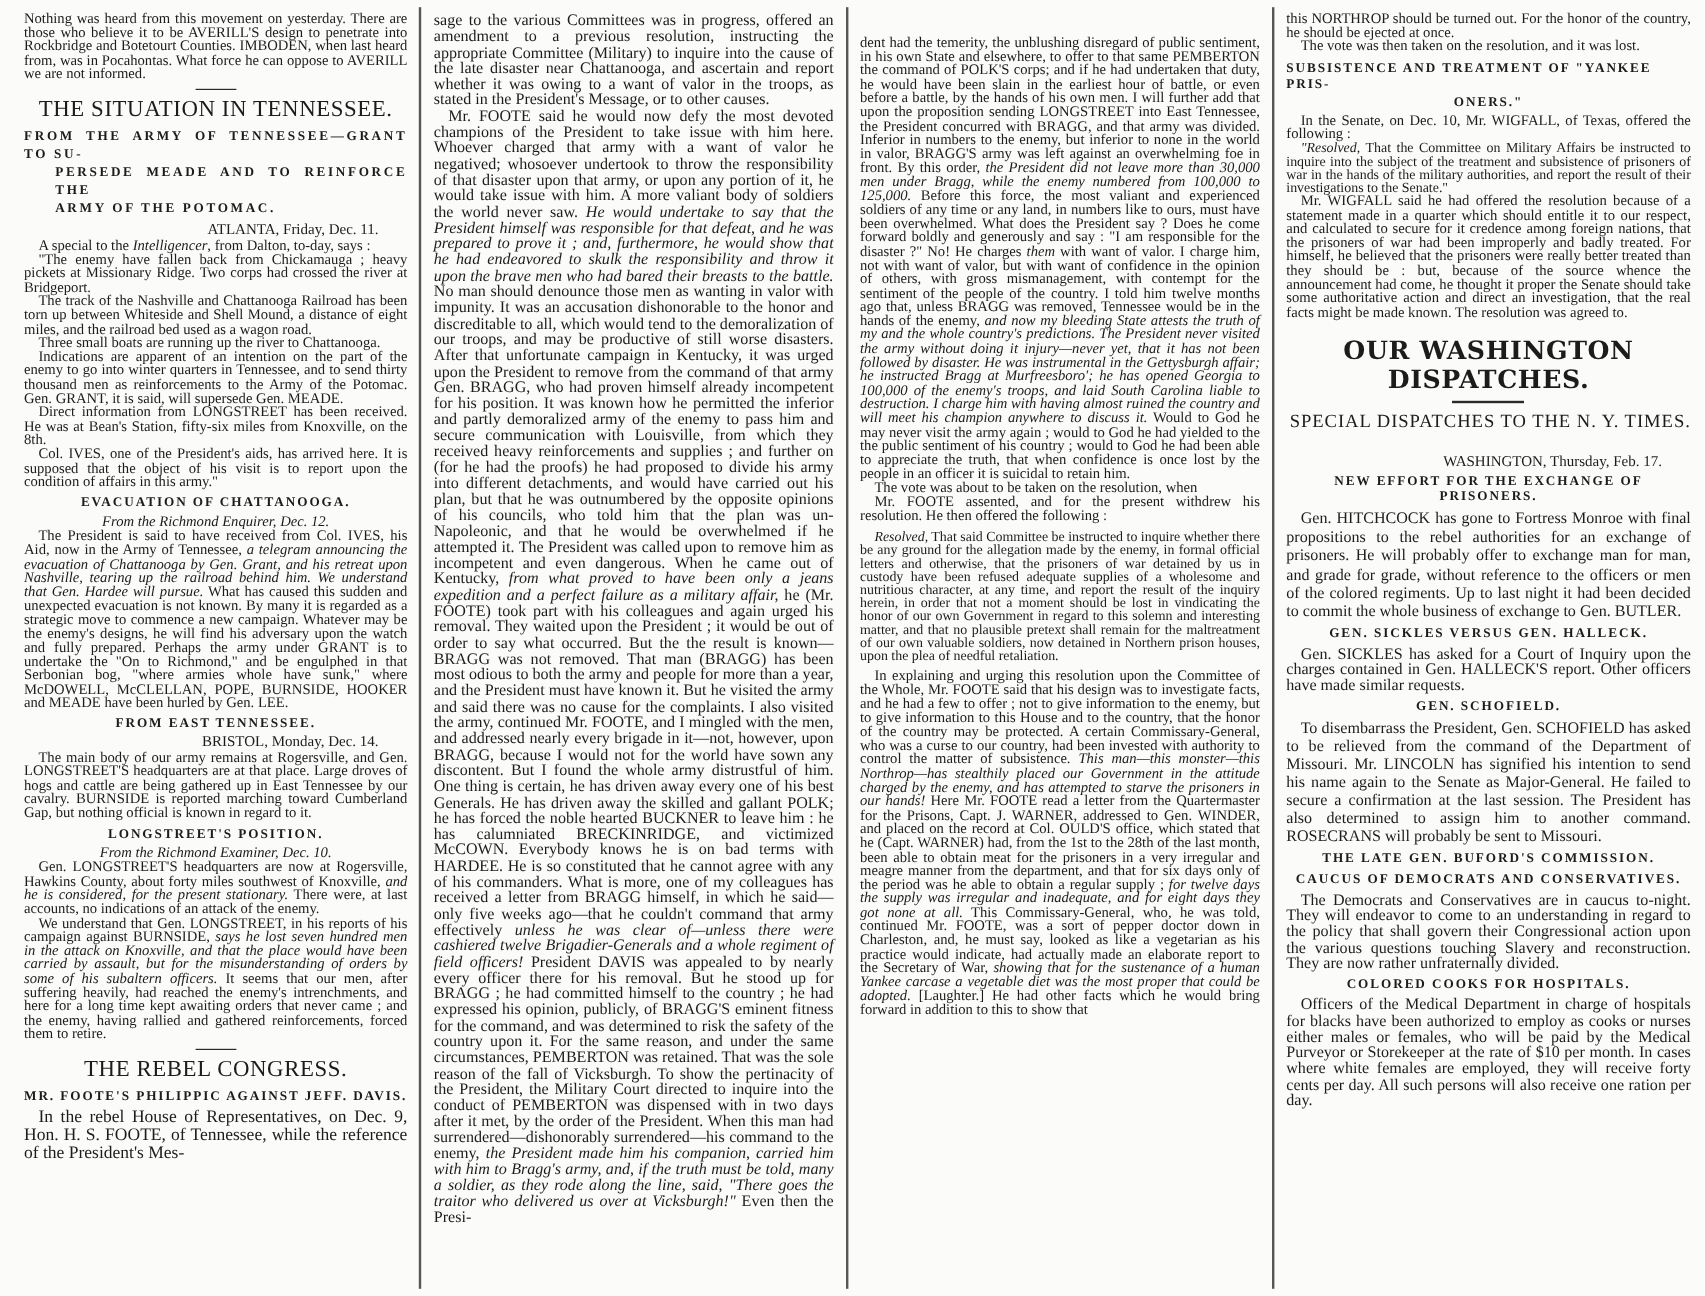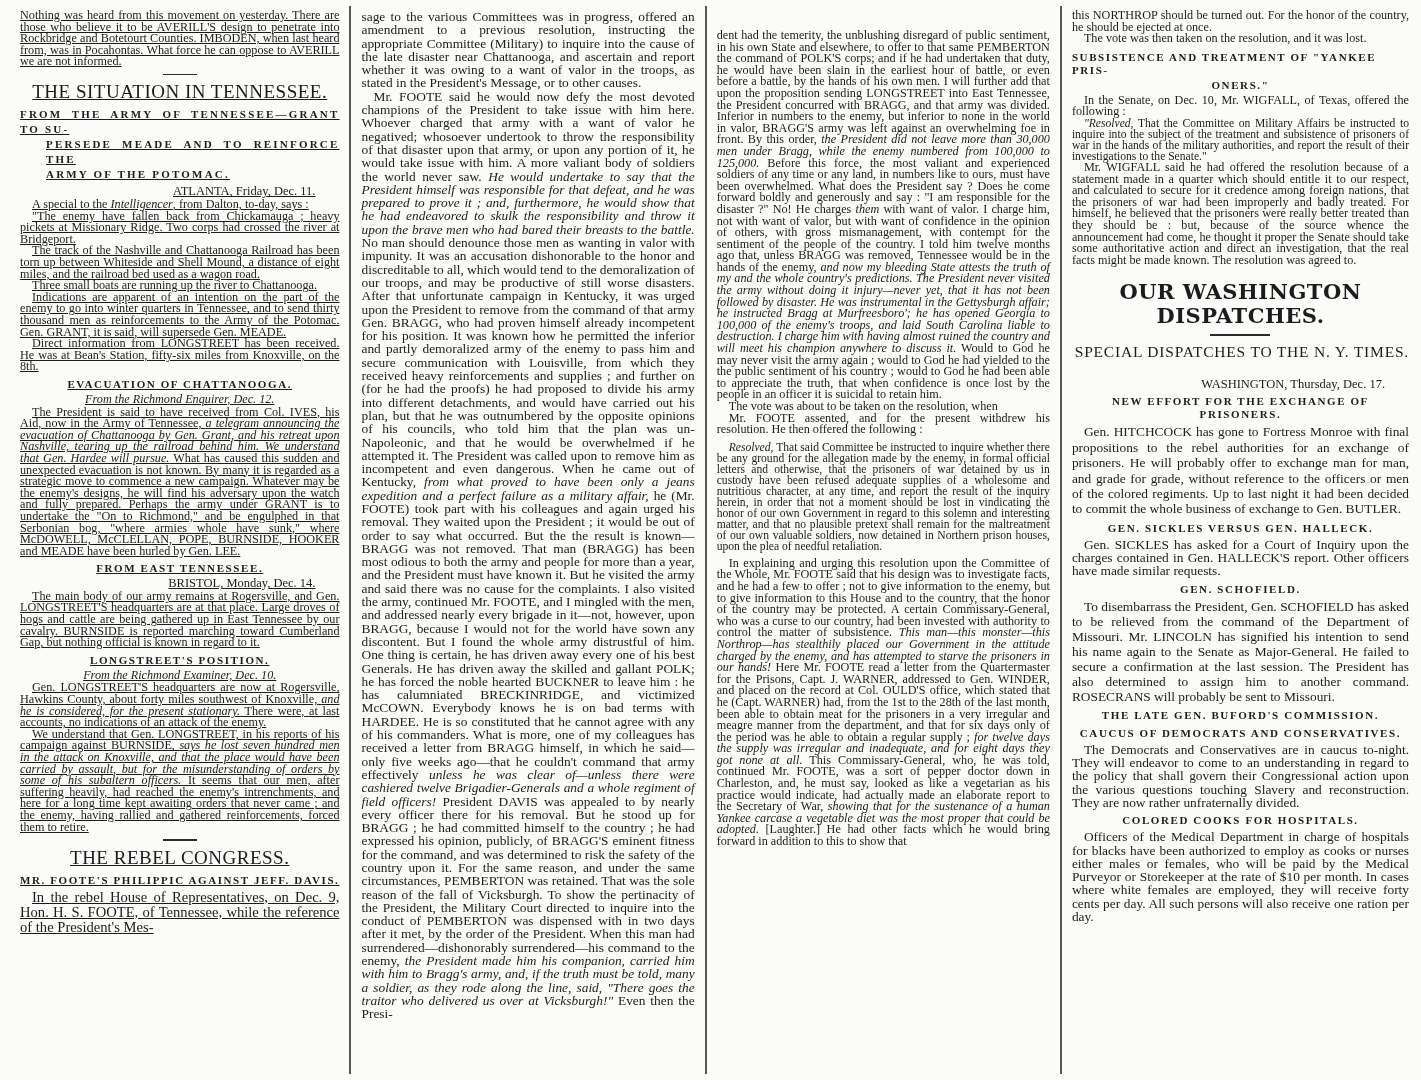--- a/index.html
+++ b/index.html
@@ -13,21 +13,21 @@
     display: flex; flex-direction: row; box-sizing: border-box;
     padding: 4px 4px 0 16px;
   }
   .col {
     position: relative; box-sizing: border-box;
     height: 1068px; overflow: hidden;
     padding: 6px 8px 0 4px;
     font-size: 12.2px; line-height: 11.6px;
     text-align: justify; hyphens: auto;
   }
-  .col1 { width: 338px; text-decoration: underline; }
+  .col1 { width: 338px; }
   .col2 { width: 352px; }
   .col3 { width: 352px; margin-top: 20px; }
   .col4 { width: 356px; }
   .rule {
     width: 2px; height: 1068px; background: #3a3a3a;
     margin: 2px 6px 0 2px; flex: 0 0 auto; opacity: .85;
   }
   .col2 .p, .col4 .p.big { font-size: 13.4px; line-height: 13.3px; }
   .p { margin: 0; text-indent: 12px; }
   .p.noindent { text-indent: 0; }
@@ -77,20 +77,21 @@
       <span class="ind">PERSEDE MEADE AND TO REINFORCE THE</span>
       <span class="ind">ARMY OF THE POTOMAC.</span>
     </div>
     <div class="dateline">ATLANTA, Friday, Dec. 11.</div>
     <p class="p"><span>A special to the </span><span class="i">Intelligencer</span><span>, from Dalton, to-day, says :</span></p>
     <p class="p">"The enemy have fallen back from Chickamauga ; heavy pickets at Missionary Ridge. Two corps had crossed the river at Bridgeport.</p>
     <p class="p">The track of the Nashville and Chattanooga Railroad has been torn up between Whiteside and Shell Mound, a distance of eight miles, and the railroad bed used as a wagon road.</p>
     <p class="p">Three small boats are running up the river to Chattanooga.</p>
     <p class="p">Indications are apparent of an intention on the part of the enemy to go into winter quarters in Tennessee, and to send thirty thousand men as reinforcements to the Army of the Potomac. Gen. GRANT, it is said, will supersede Gen. MEADE.</p>
     <p class="p">Direct information from LONGSTREET has been received. He was at Bean's Station, fifty-six miles from Knoxville, on the 8th.</p>
+    <p class="p">Col. IVES, one of the President's aids, has arrived here. It is supposed that the object of his visit is to report upon the condition of affairs in this army."</p>
 
     <div class="h-sub">EVACUATION OF CHATTANOOGA.</div>
     <div class="source">From the Richmond Enquirer, Dec. 12.</div>
     <p class="p"><span>The President is said to have received from Col. IVES, his Aid, now in the Army of Tennessee, </span><span class="i">a telegram announcing the evacuation of Chattanooga by Gen. Grant, and his retreat upon Nashville, tearing up the railroad behind him. We understand that Gen. Hardee will pursue.</span><span> What has caused this sudden and unexpected evacuation is not known. By many it is regarded as a strategic move to commence a new campaign. Whatever may be the enemy's designs, he will find his adversary upon the watch and fully prepared. Perhaps the army under GRANT is to undertake the "On to Richmond," and be engulphed in that Serbonian bog, "where armies whole have sunk," where McDOWELL, McCLELLAN, POPE, BURNSIDE, HOOKER and MEADE have been hurled by Gen. LEE.</span></p>
 
     <div class="h-sub">FROM EAST TENNESSEE.</div>
     <div class="dateline">BRISTOL, Monday, Dec. 14.</div>
     <p class="p">The main body of our army remains at Rogersville, and Gen. LONGSTREET'S headquarters are at that place. Large droves of hogs and cattle are being gathered up in East Tennessee by our cavalry. BURNSIDE is reported marching toward Cumberland Gap, but nothing official is known in regard to it.</p>
 
     <div class="h-sub">LONGSTREET'S POSITION.</div>
@@ -136,21 +137,21 @@
     <p class="p">The vote was then taken on the resolution, and it was lost.</p>
     <div class="h-sub left" style="margin-top:6px;margin-bottom:0;">SUBSISTENCE AND TREATMENT OF "YANKEE PRIS-</div>
     <div class="h-sub" style="margin-top:2px;">ONERS."</div>
     <p class="p">In the Senate, on Dec. 10, Mr. WIGFALL, of Texas, offered the following :</p>
     <p class="p" style="font-size:11.6px;line-height:11px;"><span class="i">"Resolved,</span><span> That the Committee on Military Affairs be instructed to inquire into the subject of the treatment and subsistence of prisoners of war in the hands of the military authorities, and report the result of their investigations to the Senate."</span></p>
     <p class="p">Mr. WIGFALL said he had offered the resolution because of a statement made in a quarter which should entitle it to our respect, and calculated to secure for it credence among foreign nations, that the prisoners of war had been improperly and badly treated. For himself, he believed that the prisoners were really better treated than they should be : but, because of the source whence the announcement had come, he thought it proper the Senate should take some authoritative action and direct an investigation, that the real facts might be made known. The resolution was agreed to.</p>
 
     <div class="h-bold" style="margin-top:14px;">OUR WASHINGTON DISPATCHES.</div>
     <div class="dash long"></div>
     <div class="h-special">SPECIAL DISPATCHES TO THE N. Y. TIMES.</div>
-    <div class="dateline">WASHINGTON, Thursday, Dec. 17.</div>
+    <div class="dateline">WASHINGTON, Thursday, Feb. 17.</div>
     <div class="h-sub">NEW EFFORT FOR THE EXCHANGE OF PRISONERS.</div>
     <p class="p big" style="line-height:15.4px;">Gen. HITCHCOCK has gone to Fortress Monroe with final propositions to the rebel authorities for an exchange of prisoners. He will probably offer to exchange man for man, and grade for grade, without reference to the officers or men of the colored regiments. Up to last night it had been decided to commit the whole business of exchange to Gen. BUTLER.</p>
     <div class="h-sub">GEN. SICKLES VERSUS GEN. HALLECK.</div>
     <p class="p big">Gen. SICKLES has asked for a Court of Inquiry upon the charges contained in Gen. HALLECK'S report. Other officers have made similar requests.</p>
     <div class="h-sub">GEN. SCHOFIELD.</div>
     <p class="p big" style="line-height:15px;">To disembarrass the President, Gen. SCHOFIELD has asked to be relieved from the command of the Department of Missouri. Mr. LINCOLN has signified his intention to send his name again to the Senate as Major-General. He failed to secure a confirmation at the last session. The President has also determined to assign him to another command. ROSECRANS will probably be sent to Missouri.</p>
     <div class="h-sub">THE LATE GEN. BUFORD'S COMMISSION.</div>
     <div class="h-sub">CAUCUS OF DEMOCRATS AND CONSERVATIVES.</div>
     <p class="p big">The Democrats and Conservatives are in caucus to-night. They will endeavor to come to an understanding in regard to the policy that shall govern their Congressional action upon the various questions touching Slavery and reconstruction. They are now rather unfraternally divided.</p>
     <div class="h-sub">COLORED COOKS FOR HOSPITALS.</div>

